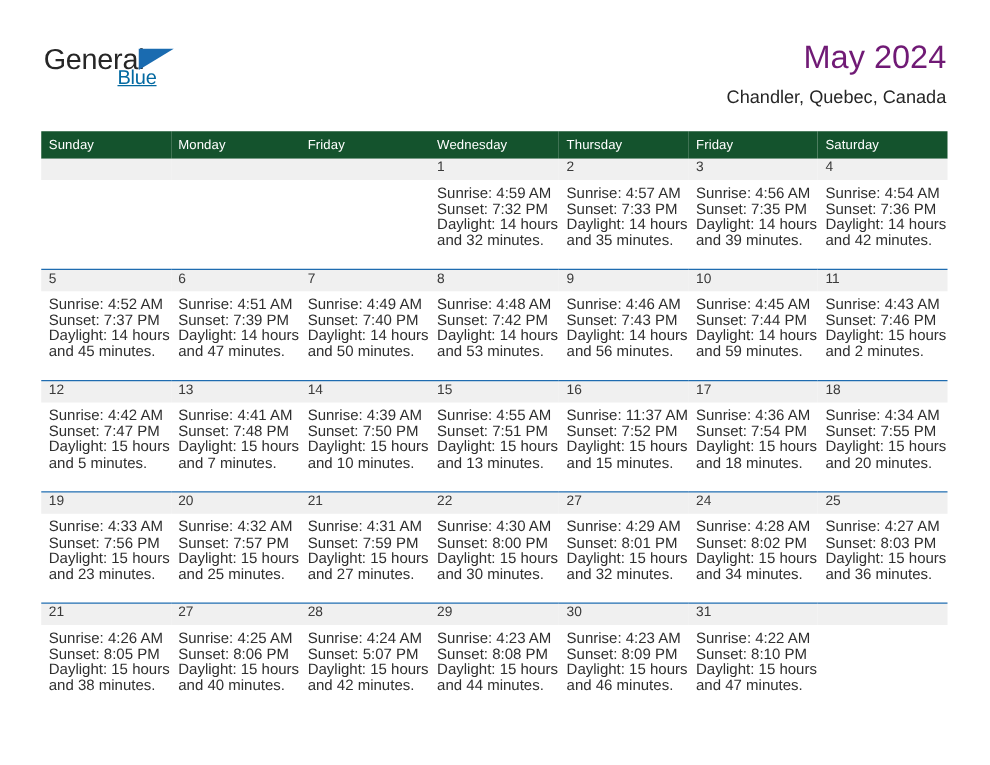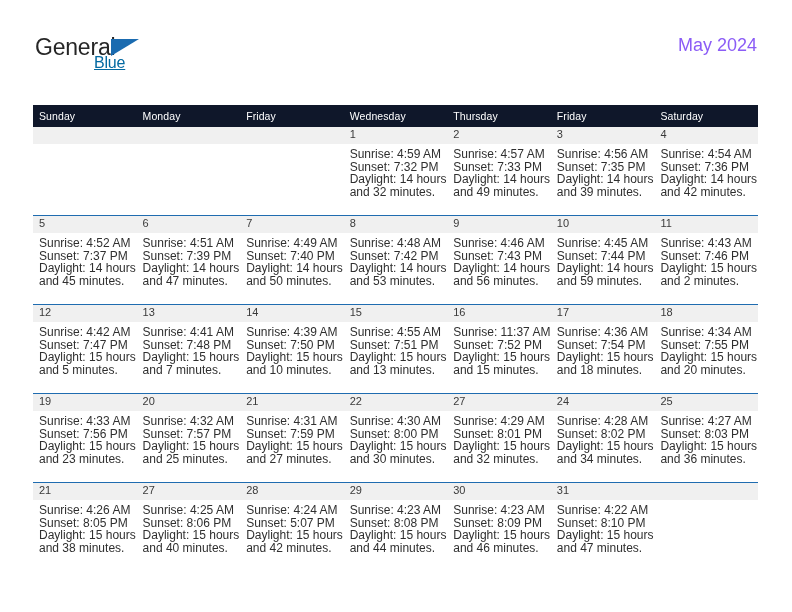--- a/index.html
+++ b/index.html
@@ -63,22 +63,22 @@
     text-decoration: underline;
   }
 
   .title-block {
     position: absolute;
     right: 0;
     top: 0;
     text-align: right;
   }
   .cal-title {
-    font-size: 18px;
-    color: #8b5cf6;
+    font-size: 26px;
+    color: #701a75;
     line-height: 30px;
     white-space: nowrap;
   }
   .cal-subtitle {
     font-size: 14.5px;
     color: #262626;
     line-height: 20px;
     margin-top: 8px;
     white-space: nowrap;
   }
@@ -89,21 +89,21 @@
     left: 33px;
     top: 105px;
     width: 725px;
   }
   table.cal {
     width: 725px;
     border-collapse: collapse;
     table-layout: fixed;
   }
   table.cal th {
-    background: #0f172a;
+    background: #14532d;
     color: #ffffff;
     font-size: 10.5px;
     font-weight: normal;
     text-align: left;
     padding: 5px 0 5px 6px;
     height: 12px;
     letter-spacing: 0.1px;
   }
   table.cal td {
     vertical-align: top;
@@ -144,20 +144,21 @@
   <div class="header">
 
     <div class="brand">
       <span class="brand-general">General</span>
       <span class="brand-tri"></span>
       <span class="brand-blue">Blue</span>
     </div>
 
     <div class="title-block">
       <div class="cal-title">May 2024</div>
+      <div class="cal-subtitle">Chandler, Quebec, Canada</div>
     </div>
 
   </div>
 
   <div class="calendar">
     <table class="cal">
       <thead>
         <tr>
           <th>Sunday</th>
           <th>Monday</th>
@@ -205,21 +206,21 @@
                 <div>Daylight: 14 hours</div>
                 <div>and 32 minutes.</div>
               </div>
             </td>
             <td>
               <div class="daynum-band">2</div>
               <div class="cell-body">
                 <div>Sunrise: 4:57 AM</div>
                 <div>Sunset: 7:33 PM</div>
                 <div>Daylight: 14 hours</div>
-                <div>and 49 minutes.</div>
+                <div>and 35 minutes.</div>
               </div>
             </td>
             <td>
               <div class="daynum-band">3</div>
               <div class="cell-body">
                 <div>Sunrise: 4:56 AM</div>
                 <div>Sunset: 7:35 PM</div>
                 <div>Daylight: 14 hours</div>
                 <div>and 39 minutes.</div>
               </div>

